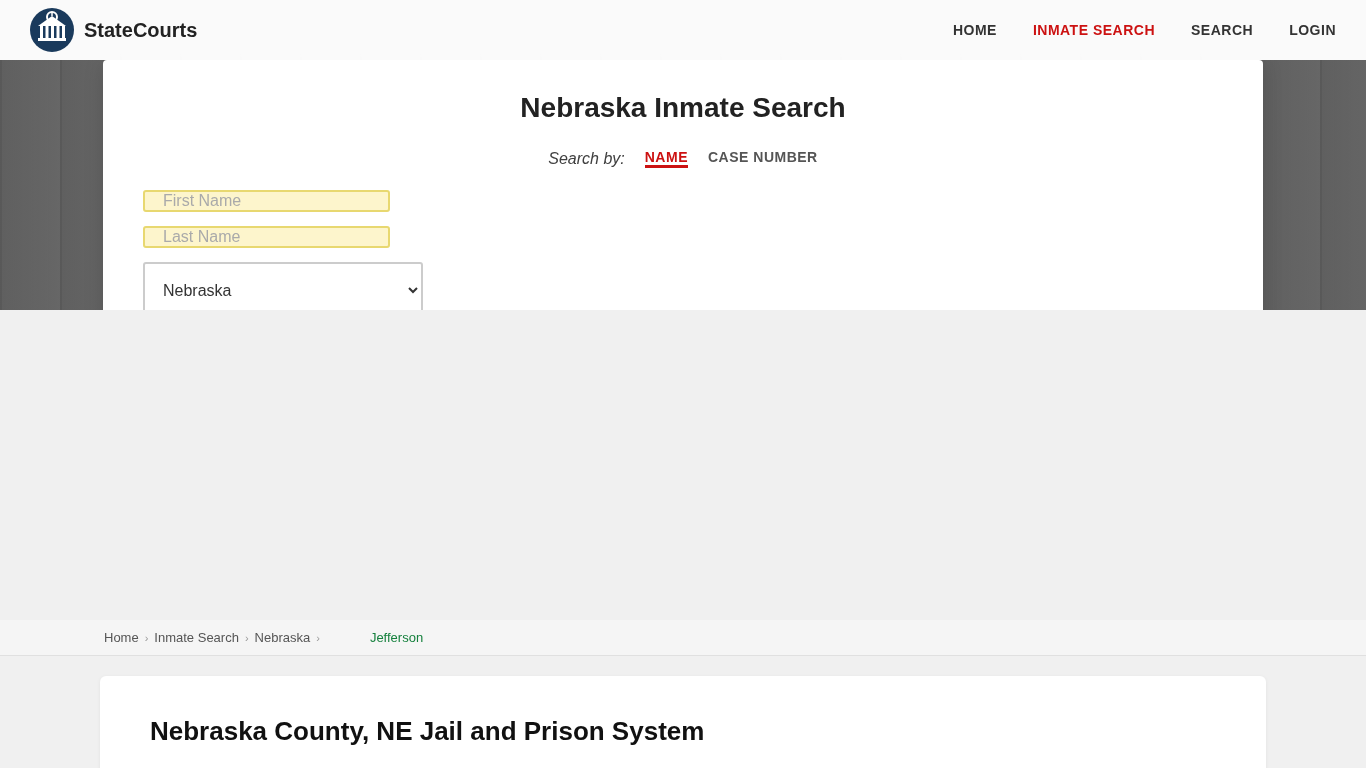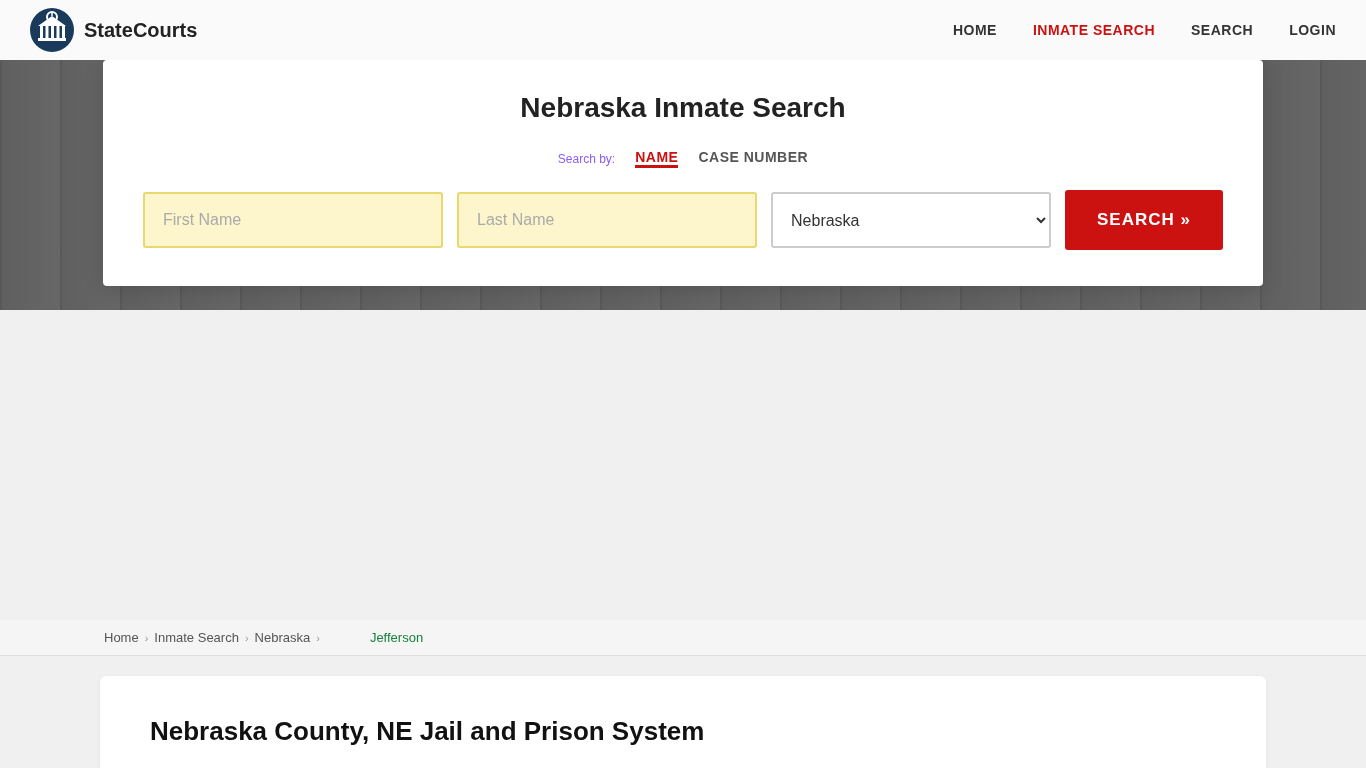--- a/index.html
+++ b/index.html
@@ -98,40 +98,42 @@
       margin-bottom: 25px;
     }
     .search-by-row {
       display: flex;
       align-items: center;
       justify-content: center;
       gap: 20px;
       margin-bottom: 22px;
     }
     .search-by-label {
-      font-size: 12px;
-      color: #8b5cf6;
+      font-size: 16px;
+      color: #404040;
+      font-style: italic;
     }
     .search-tab {
       font-size: 14px;
       font-weight: 700;
       letter-spacing: 0.5px;
       color: #555;
       cursor: pointer;
       padding-bottom: 0;
       border-bottom: 3px solid transparent;
     }
     .search-tab.active {
       color: #cc1111;
       border-bottom: 3px solid #cc1111;
     }
     .search-inputs {
       display: flex;
-      align-items: center;
+      align-items: flex-start;
       gap: 14px;
+      flex-direction: column;
     }
     .search-input-field {
       flex: 1;
       height: 56px;
       background: #fdf5cc;
       border: 2px solid #e8d870;
       border-radius: 3px;
       padding: 0 18px;
       font-size: 16px;
       color: #aaa;

